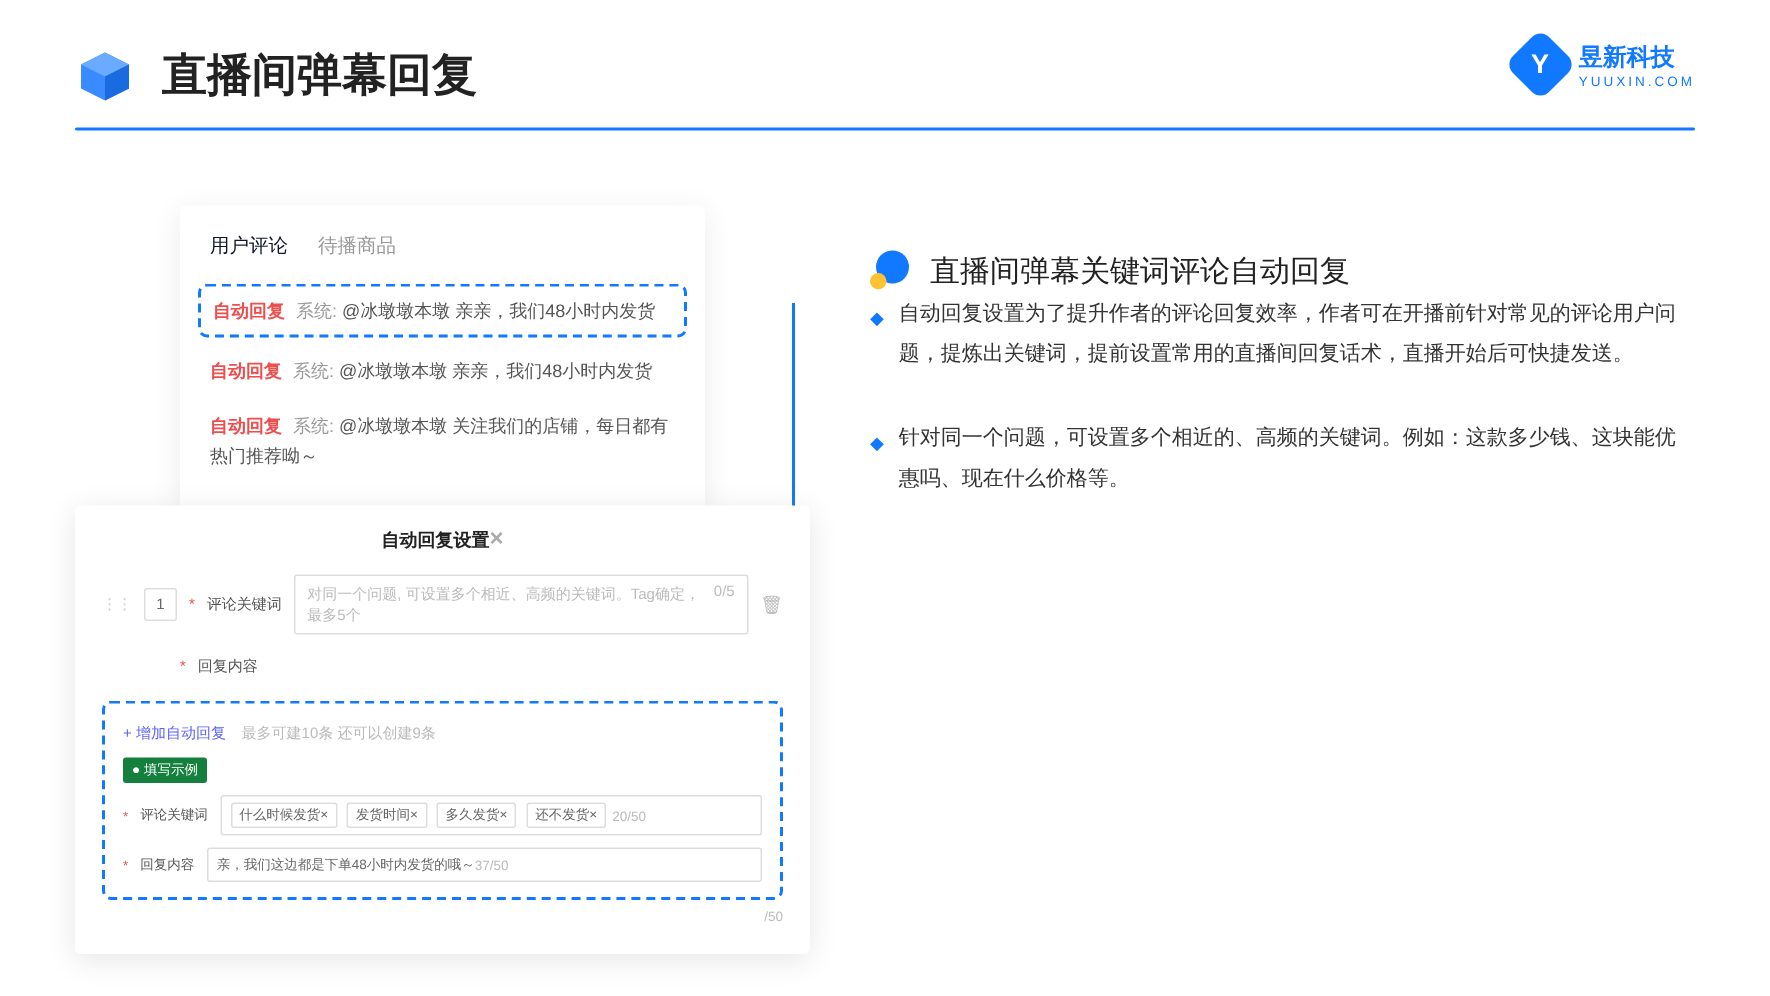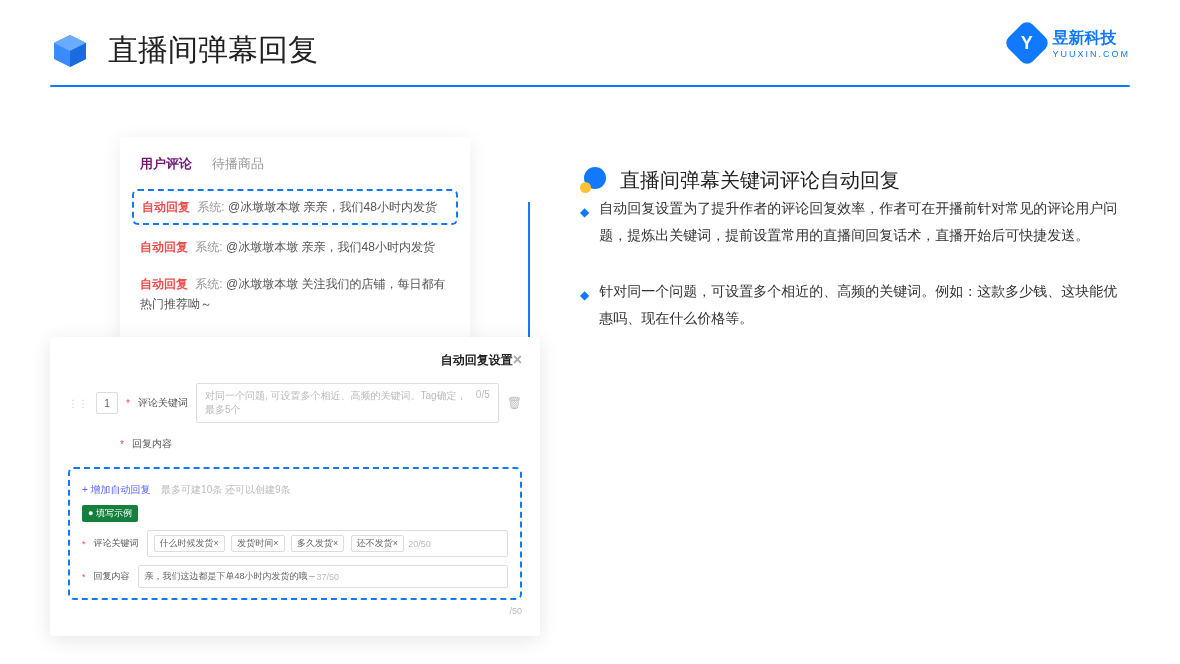--- a/index.html
+++ b/index.html
@@ -2,45 +2,45 @@
 <html><head>
 <meta charset="utf-8">
 <style>
 *{box-sizing:border-box;margin:0;padding:0}
 body{font-family:"Microsoft YaHei","PingFang SC",sans-serif;background:#f8f8f8;width:1180px;height:664px;overflow:hidden;position:relative}
 .slide{background:#fff;width:100%;height:100%;padding:30px 50px;position:relative}
 
 
 .header{display:flex;align-items:center;gap:18px}
 .cube-icon{width:40px;height:40px;display:flex;align-items:center;justify-content:center}
-.page-title{font-size:30px;font-weight:400;color:#222}
+.page-title{font-size:30px;font-weight:700;color:#222}
 .logo-wrap{position:absolute;right:50px;top:26px;display:flex;align-items:center;gap:8px}
 .logo-mark{width:34px;height:34px;background:#1179ff;border-radius:8px;transform:rotate(45deg);display:flex;align-items:center;justify-content:center;color:#fff;font-weight:bold}
 .logo-mark span{transform:rotate(-45deg);font-size:18px}
 .logo-text{color:#1179ff;font-size:16px;font-weight:bold}
 .logo-sub{color:#1179ff;font-size:9px;letter-spacing:2px;display:block}
 .hr{height:2px;background:#1179ff;margin-top:14px;border-radius:2px}
 
 
 .cols{display:flex;gap:60px;margin-top:50px}
 .left{width:470px;position:relative;height:470px}
 .right{flex:1;padding-top:30px}
 
 
 .card-comments{position:absolute;left:70px;top:0;width:350px;background:#fff;box-shadow:0 4px 20px rgba(0,0,0,0.08);border-radius:4px;padding:18px 20px}
 .tabbar{display:flex;gap:20px;font-size:13px;color:#999;padding-bottom:12px}
-.tabbar .active{color:#701a75;font-weight:700}
+.tabbar .active{color:#0f172a;font-weight:400}
 .comment-row{font-size:12px;color:#555;padding:8px 0;line-height:1.7}
 .badge-auto{color:#ed4e4e;font-weight:600;margin-right:4px}
 .sys{color:#999}
 .highlight-box{border:2px dashed #1179ff;border-radius:6px;padding:6px 8px;margin:4px -8px}
 
 
 .card-settings{position:absolute;left:0;top:200px;width:490px;background:#fff;box-shadow:0 4px 20px rgba(0,0,0,0.1);border-radius:4px;padding:14px 18px 20px}
-.card-settings-title{font-size:12px;font-weight:600;color:#222;display:flex;justify-content:flex-end;align-items:center}
+.card-settings-title{font-size:12px;font-weight:600;color:#222;display:flex;justify-content:center;align-items:center}
 .close-x{color:#aaa;font-size:16px;cursor:pointer}
 .form-row{display:flex;align-items:center;gap:8px;font-size:10px;color:#666;margin-top:14px}
 .num-box{width:22px;height:22px;border:1px solid #ddd;border-radius:2px;display:flex;align-items:center;justify-content:center;font-size:10px}
 .req{color:#ed4e4e}
 .lbl{color:#555;white-space:nowrap}
 .inp{flex:1;border:1px solid #ddd;border-radius:2px;padding:5px 8px;color:#bbb;font-size:10px;display:flex;justify-content:center}
 .cnt{color:#bbb}
 .trash{color:#bbb;font-size:12px}
 
 .dashed-block{border:2px dashed #1179ff;border-radius:6px;padding:10px 12px;margin-top:16px}

